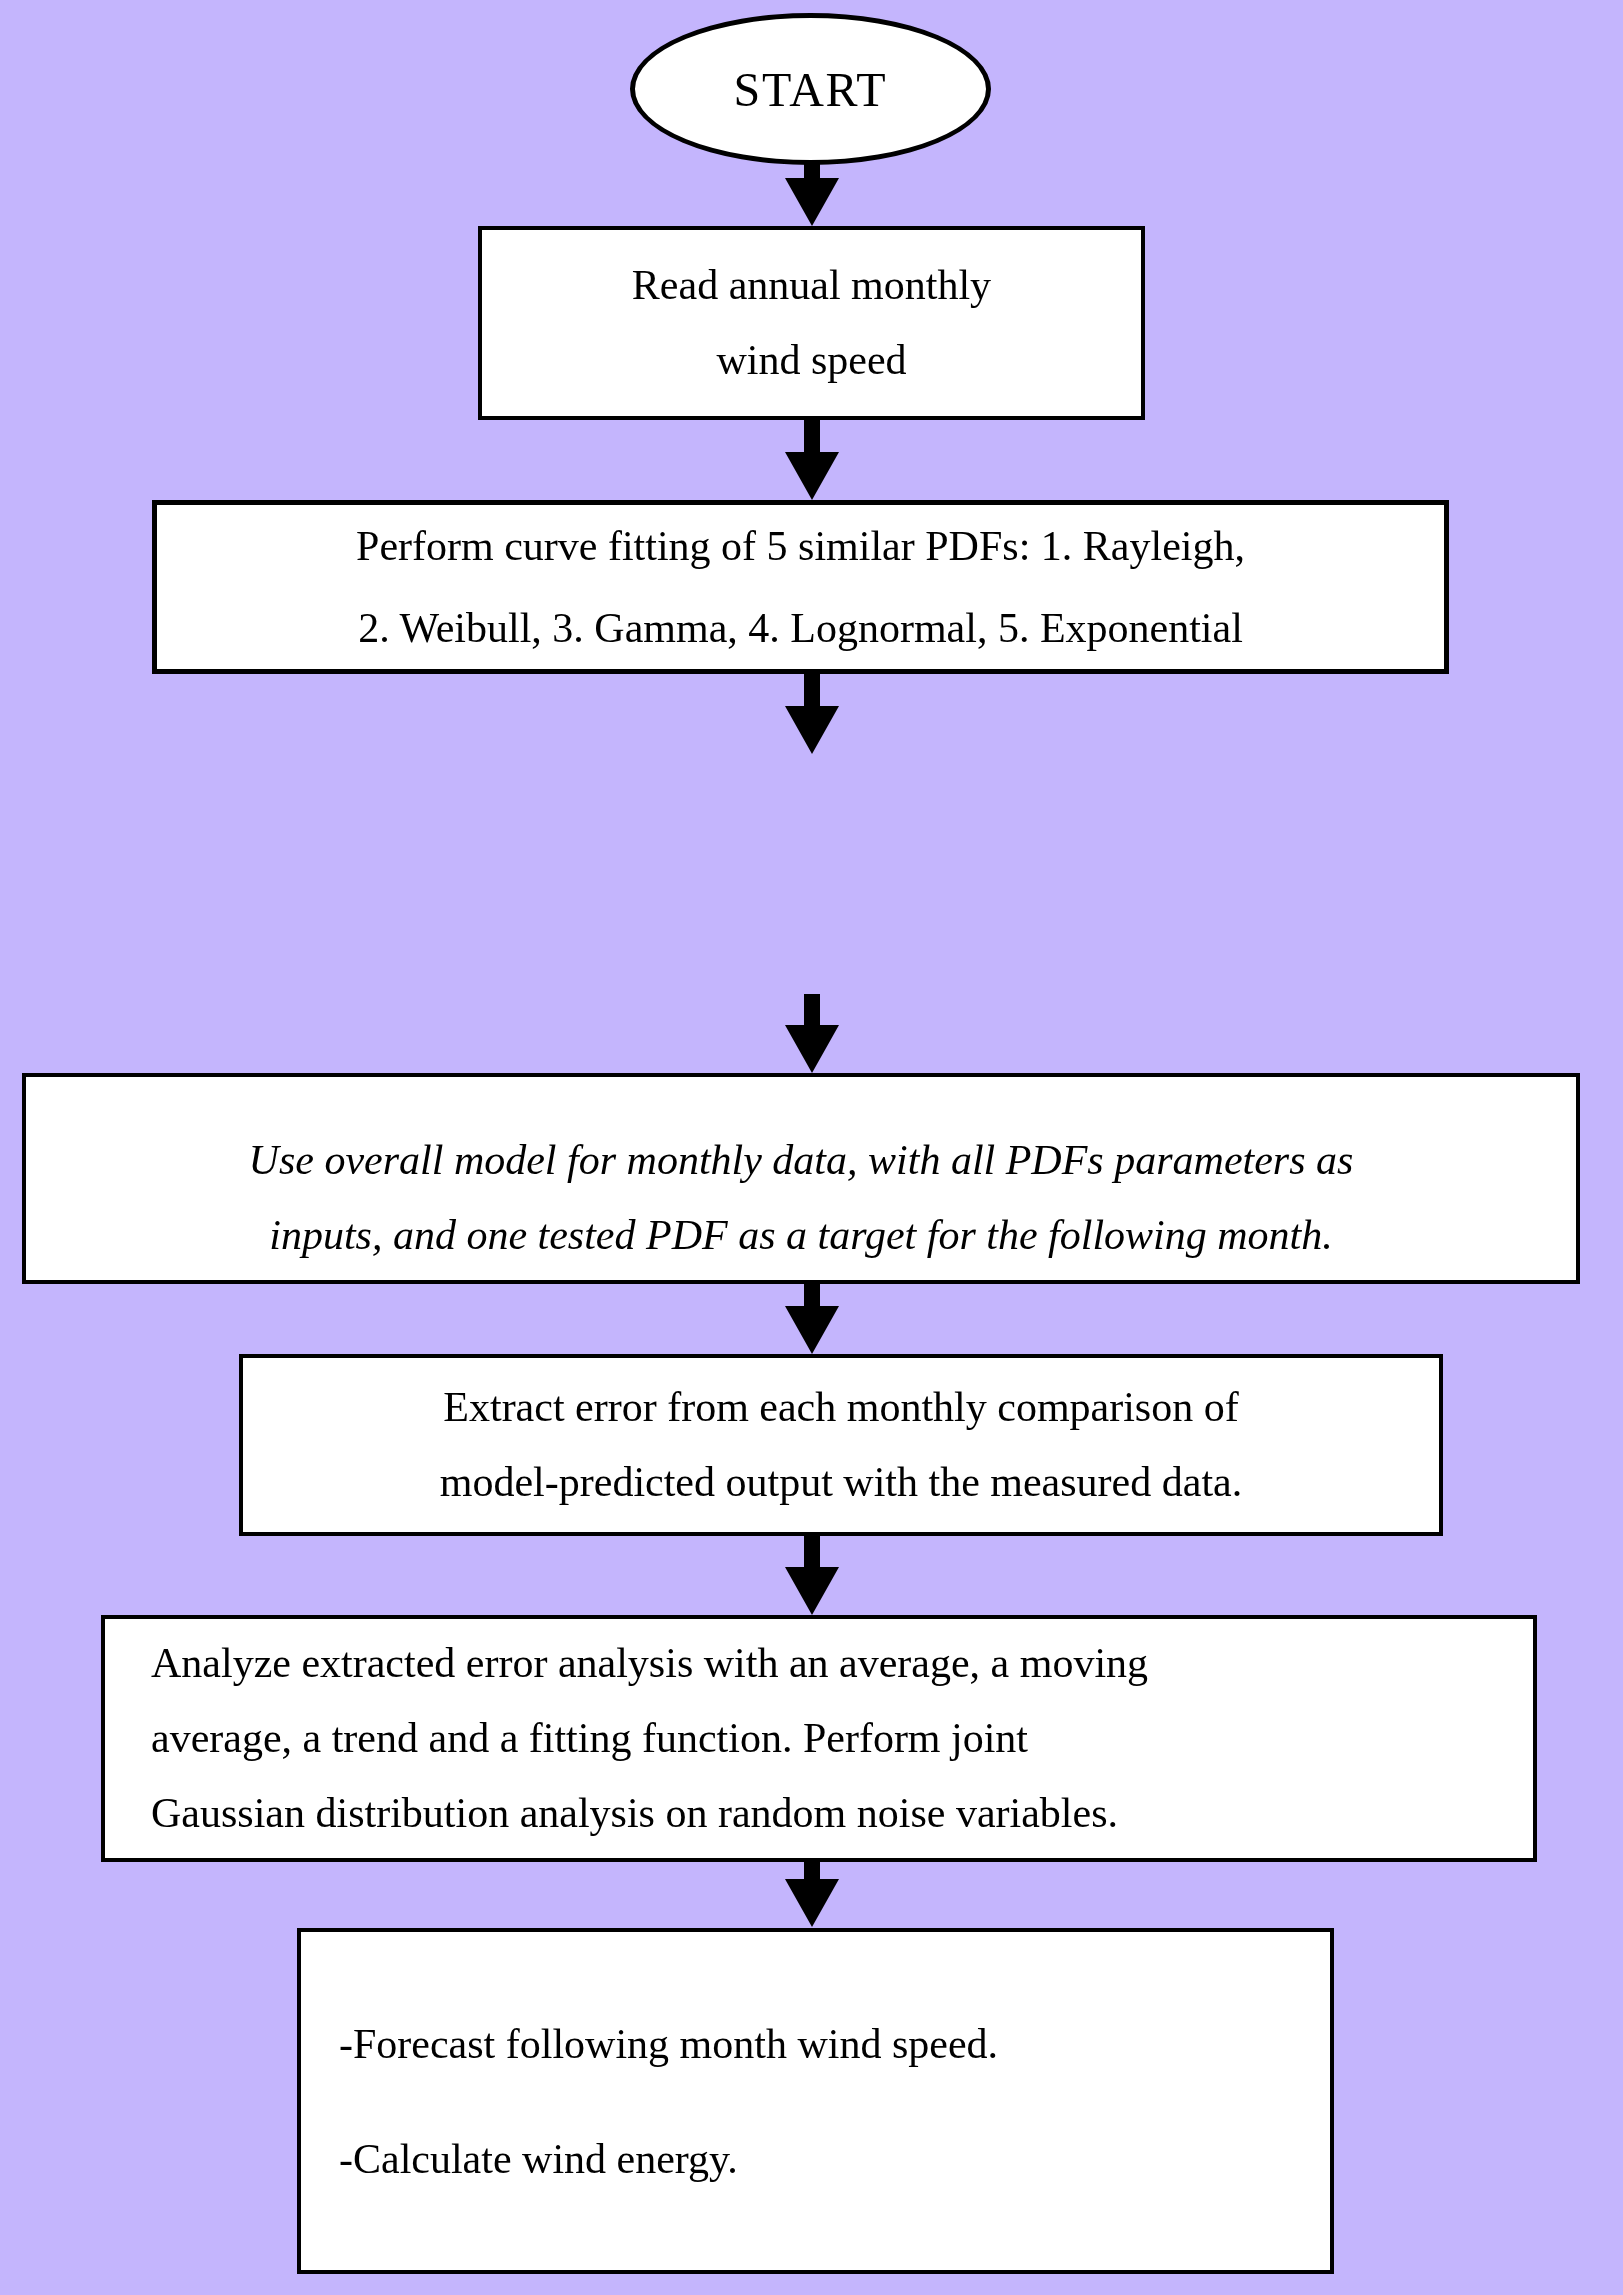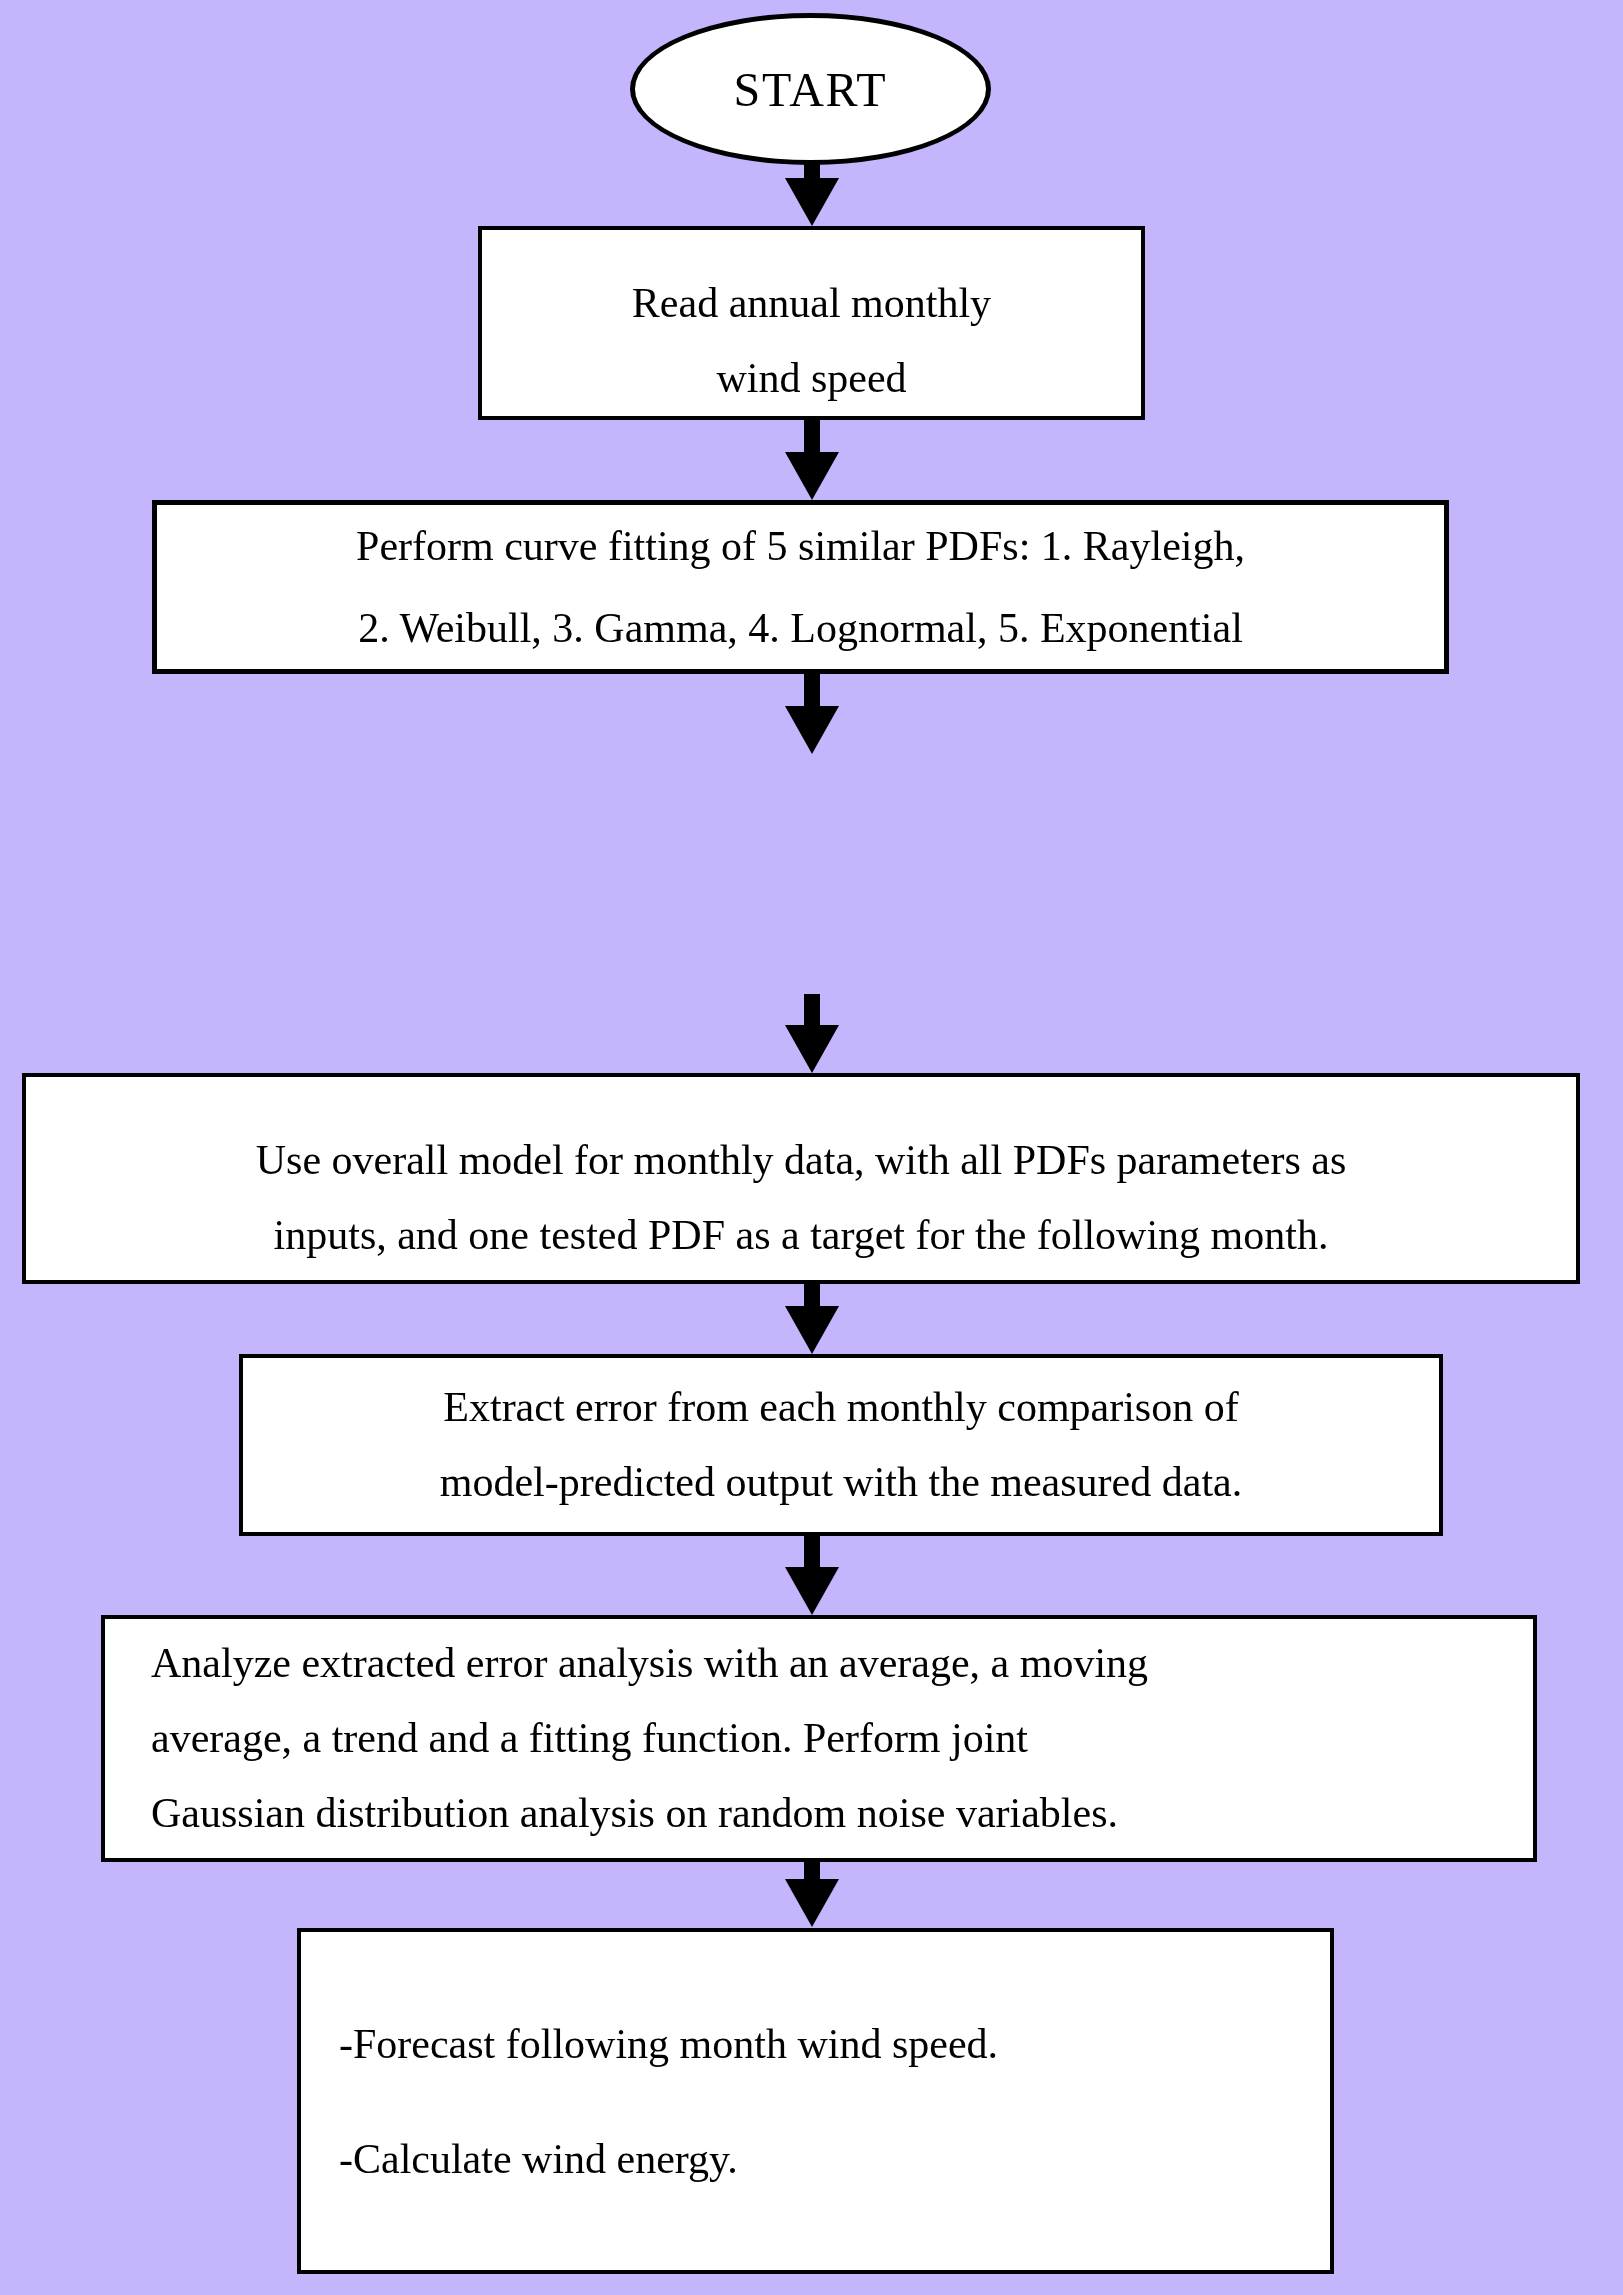--- a/index.html
+++ b/index.html
@@ -87,21 +87,21 @@
 
   <div class="oval" style="left:630px; top:13.4px; width:351px; height:142px;">
     <span>START</span>
   </div>
 
   <div class="arrow" style="left:784px; top:164px; height:62px;">
     <div class="stem"></div>
     <div class="head"></div>
   </div>
 
-  <div class="node" style="left:478px; top:226px; width:667px; height:194px;justify-content:flex-end;">
+  <div class="node" style="left:478px; top:226px; width:667px; height:194px;">
     <div class="line">Read annual monthly</div>
     <div class="line">wind speed</div>
   </div>
 
   <div class="arrow" style="left:784px; top:420px; height:80px;">
     <div class="stem"></div>
     <div class="head"></div>
   </div>
 
   <div class="node" style="left:152px; top:500px; width:1297px; height:174px; border-width:5px;gap:7px;">
@@ -113,21 +113,21 @@
     <div class="stem"></div>
     <div class="head"></div>
   </div>
 
 
   <div class="arrow" style="left:784px; top:994px; height:79px;">
     <div class="stem"></div>
     <div class="head"></div>
   </div>
 
-  <div class="node top-pad" style="left:22px; top:1073px; width:1558px; height:211px;">
+  <div class="node top-pad" style="left:22px; top:1073px; width:1558px; height:211px;font-style:italic;">
     <div class="line">Use overall model for monthly data, with all PDFs parameters as</div>
     <div class="line">inputs, and one tested PDF as a target for the following month.</div>
   </div>
 
   <div class="arrow" style="left:784px; top:1283px; height:71px;">
     <div class="stem"></div>
     <div class="head"></div>
   </div>
 
   <div class="node" style="left:239px; top:1354px; width:1204px; height:182px;">

